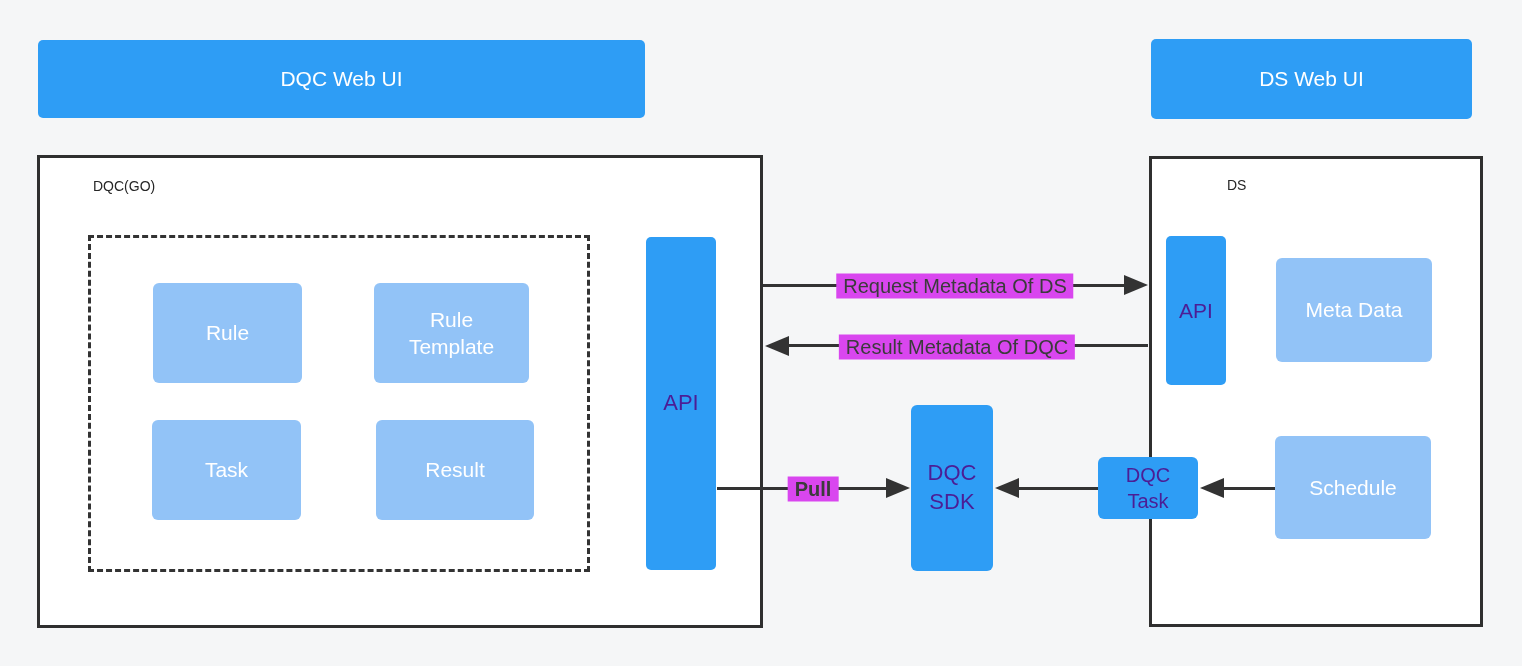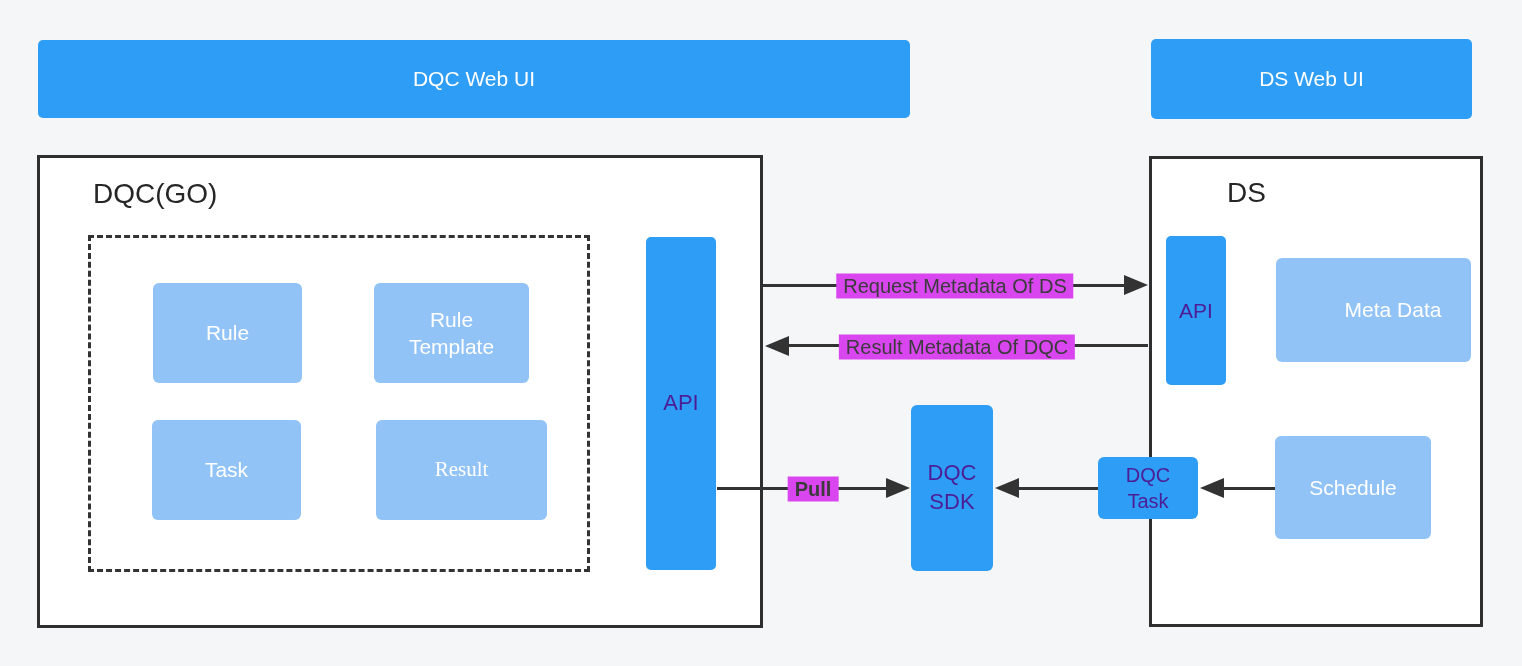--- a/index.html
+++ b/index.html
@@ -9,45 +9,45 @@
     --line:#333333;
     --border:#2F2F2F;
   }
   html,body{margin:0;padding:0;}
   body{background:var(--bg);font-family:"Liberation Sans", sans-serif;}
   .stage{position:relative;width:1522px;height:666px;background:var(--bg);overflow:hidden;}
 
   
   .banner{position:absolute;background:var(--blue);border-radius:5px;color:#ffffff;
           display:flex;align-items:center;justify-content:center;font-size:21px;}
-  #banner-dqc{left:38px;top:40px;width:872px;height:78px;}
+  #banner-dqc{left:38px;top:40px;width:607px;height:78px;}
   #banner-ds{left:1151px;top:39px;width:321px;height:80px;}
 
   
   .container-box{position:absolute;background:#ffffff;border:3px solid var(--border);box-sizing:border-box;}
   #box-dqc{left:37px;top:155px;width:726px;height:473px;}
   #box-ds{left:1149px;top:156px;width:334px;height:471px;}
 
-  .box-title{position:absolute;font-size:28px;color:#262626;}
+  .box-title{position:absolute;font-size:14px;color:#262626;}
   #title-dqc{left:93px;top:178px;}
   #title-ds{left:1227px;top:177px;text-align:center;}
 
   
   #dashed-group{position:absolute;left:88px;top:235px;width:502px;height:337px;
                 border:3px dashed #333333;box-sizing:border-box;background:transparent;}
 
   
   .module{position:absolute;background:var(--lightblue);border-radius:6px;color:#ffffff;
           display:flex;align-items:center;justify-content:center;text-align:center;
           font-size:21px;line-height:1.3;white-space:pre-line;}
   #mod-rule{left:153px;top:283px;width:149px;height:100px;}
   #mod-rule-template{left:374px;top:283px;width:155px;height:100px;}
   #mod-task{left:152px;top:420px;width:149px;height:100px;}
-  #mod-result{left:376px;top:420px;width:171px;height:100px;font-family:Liberation Serif, serif;}
-  #ds-meta-data{left:1276px;top:258px;width:156px;height:104px;padding-left:39px;}
+  #mod-result{left:376px;top:420px;width:158px;height:100px;}
+  #ds-meta-data{left:1276px;top:258px;width:156px;height:104px;}
   #ds-schedule{left:1275px;top:436px;width:156px;height:103px;}
 
   
   .blue-node{position:absolute;background:var(--blue);border-radius:5px;color:#4c1d95;
              display:flex;align-items:center;justify-content:center;text-align:center;
              font-size:22px;line-height:1.3;white-space:pre-line;}
   #api-dqc{left:646px;top:237px;width:70px;height:333px;}
   #api-ds{left:1166px;top:236px;width:60px;height:149px;font-size:21px;}
   #node-dqc-sdk{left:911px;top:405px;width:82px;height:166px;z-index:6;border-radius:6px;}
   #node-dqc-task{left:1098px;top:457px;width:100px;height:62px;z-index:6;border-radius:6px;font-size:20px;}

